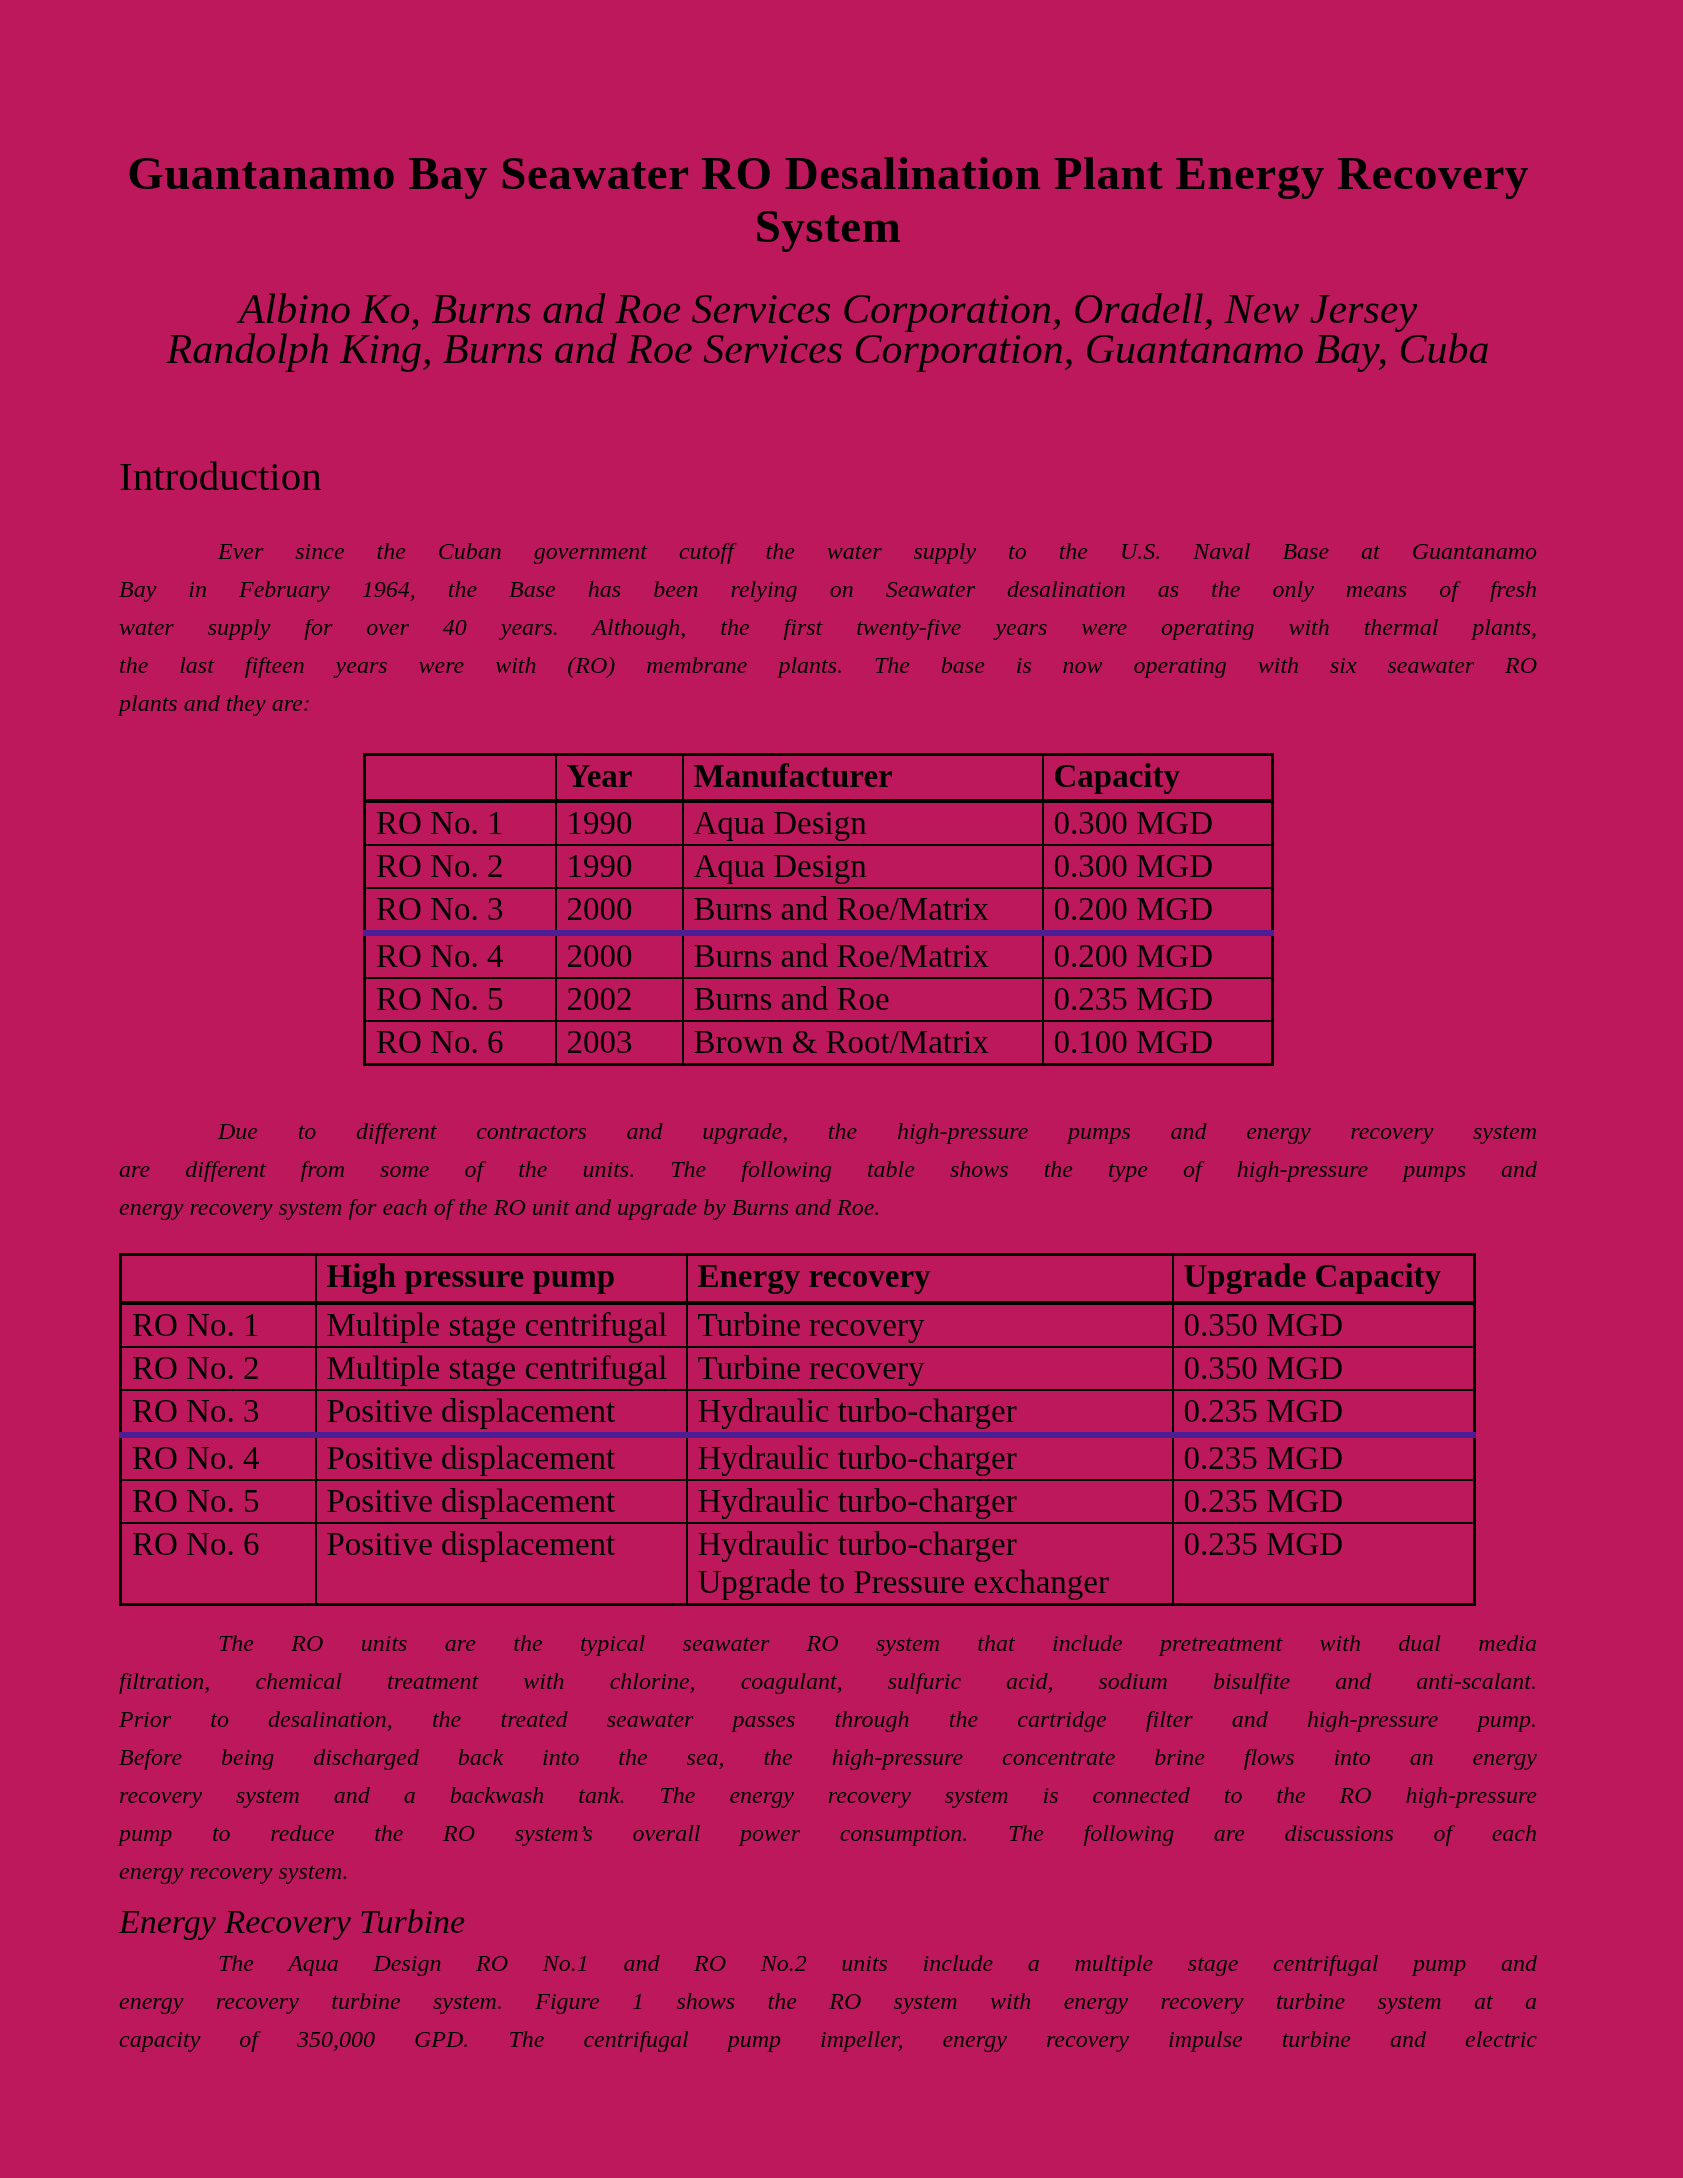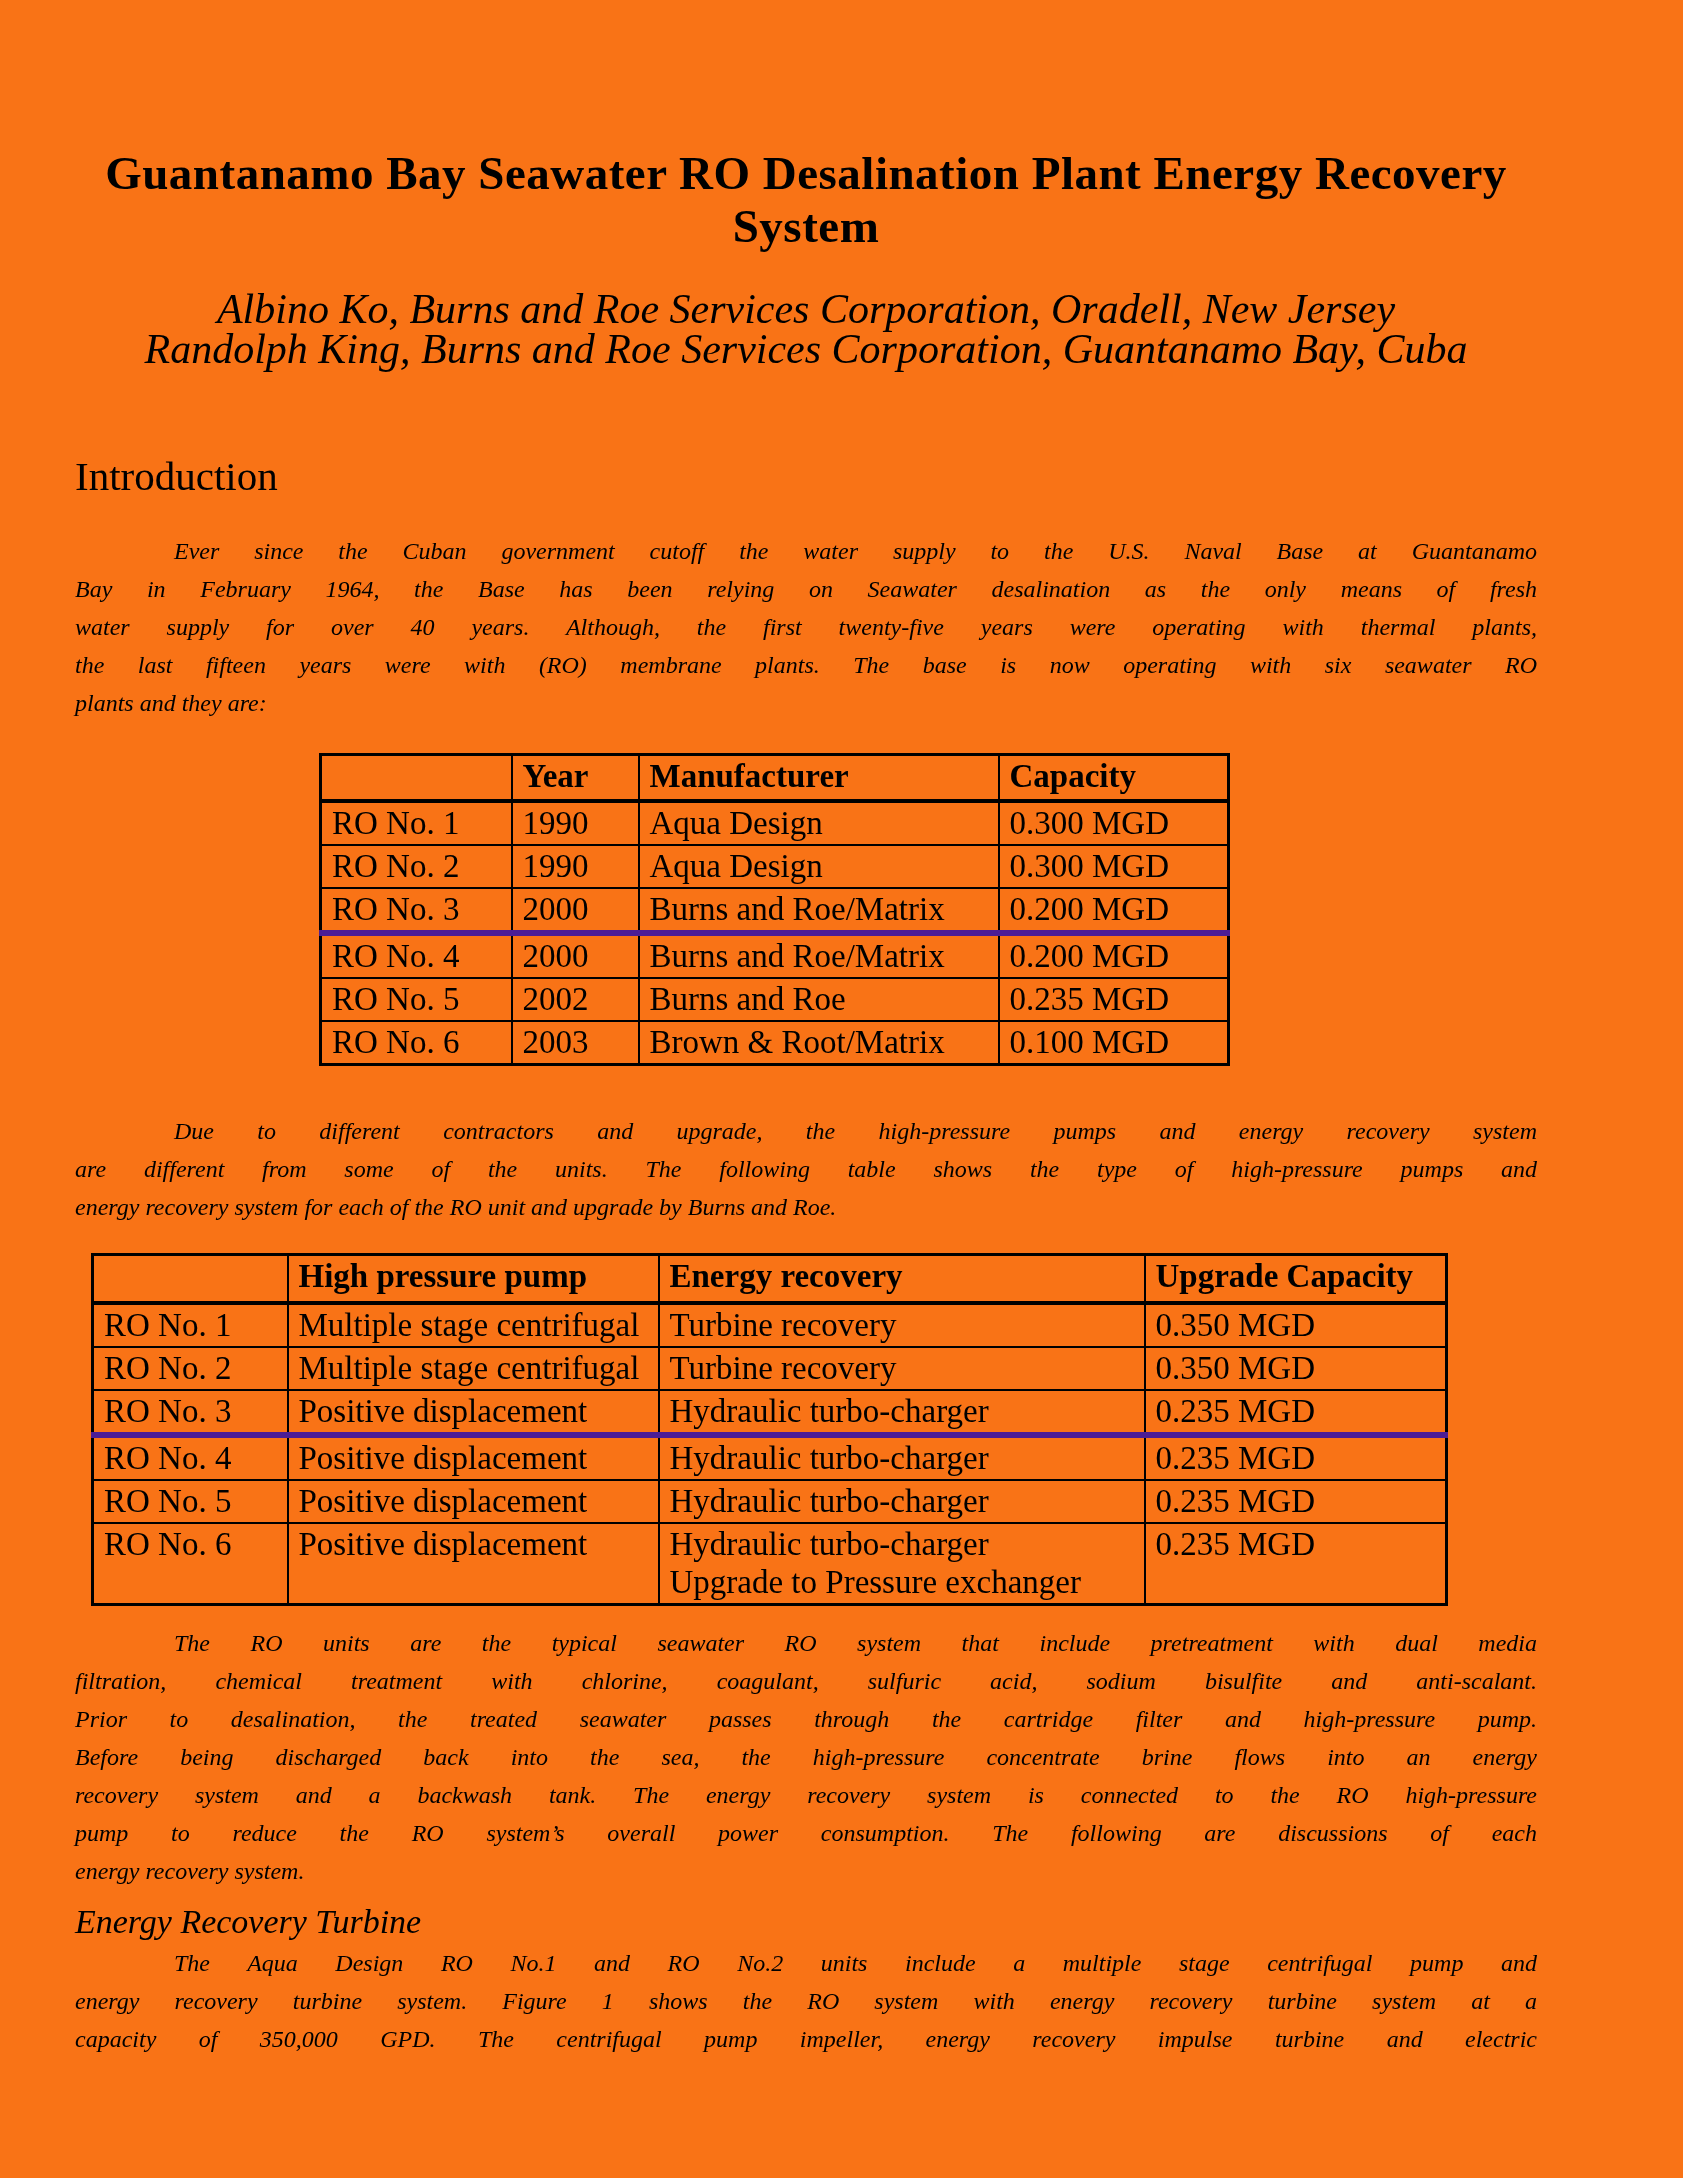--- a/index.html
+++ b/index.html
@@ -1,21 +1,21 @@
 <!DOCTYPE html>
 <html><head>
 <meta charset="utf-8">
 <style>
   html,body{margin:0;padding:0;background:#e8e8e8;}
   .page{
     position:relative;
     width:1683px;height:2178px;
-    background:#f97316;
+    background:#be185d;
     box-sizing:border-box;
-    padding:147px 146px 0 75px;
+    padding:147px 146px 0 119px;
     font-family:"Liberation Serif","DejaVu Serif",serif;
     color:#000000;
     margin:0 auto;
     overflow:hidden;
   }
   .doc-title{
     margin:0;
     font-size:47px;
     line-height:53px;
     font-weight:bold;
@@ -75,21 +75,21 @@
   table.doc-table{border:3px solid #000;}
   table.doc-table tr.header-row th{border-bottom:4px solid #000;}
   table.doc-table tr.thick-bottom td{border-bottom:6px solid #4c1d95;}
   table.t1{margin-left:244px;width:908px;margin-top:31px;}
   table.t1 th{height:40px;}
   table.t1 td{height:36px;}
   table.t1 col.c0{width:191px;}
   table.t1 col.c1{width:127px;}
   table.t1 col.c2{width:360px;}
   table.t1 col.c3{width:230px;}
-  table.t2{margin-left:16px;width:1354px;margin-top:27px;border-radius:16px;}
+  table.t2{width:1354px;margin-top:27px;border-radius:16px;}
   table.t2 th{height:42px;}
   table.t2 td{height:37px;}
   table.t2 col.c0{width:195px;}
   table.t2 col.c1{width:371px;}
   table.t2 col.c2{width:486px;}
   table.t2 col.c3{width:302px;}
   .sub-heading{
     margin:12px 0 0 0;
     font-size:34px;
     line-height:40px;

